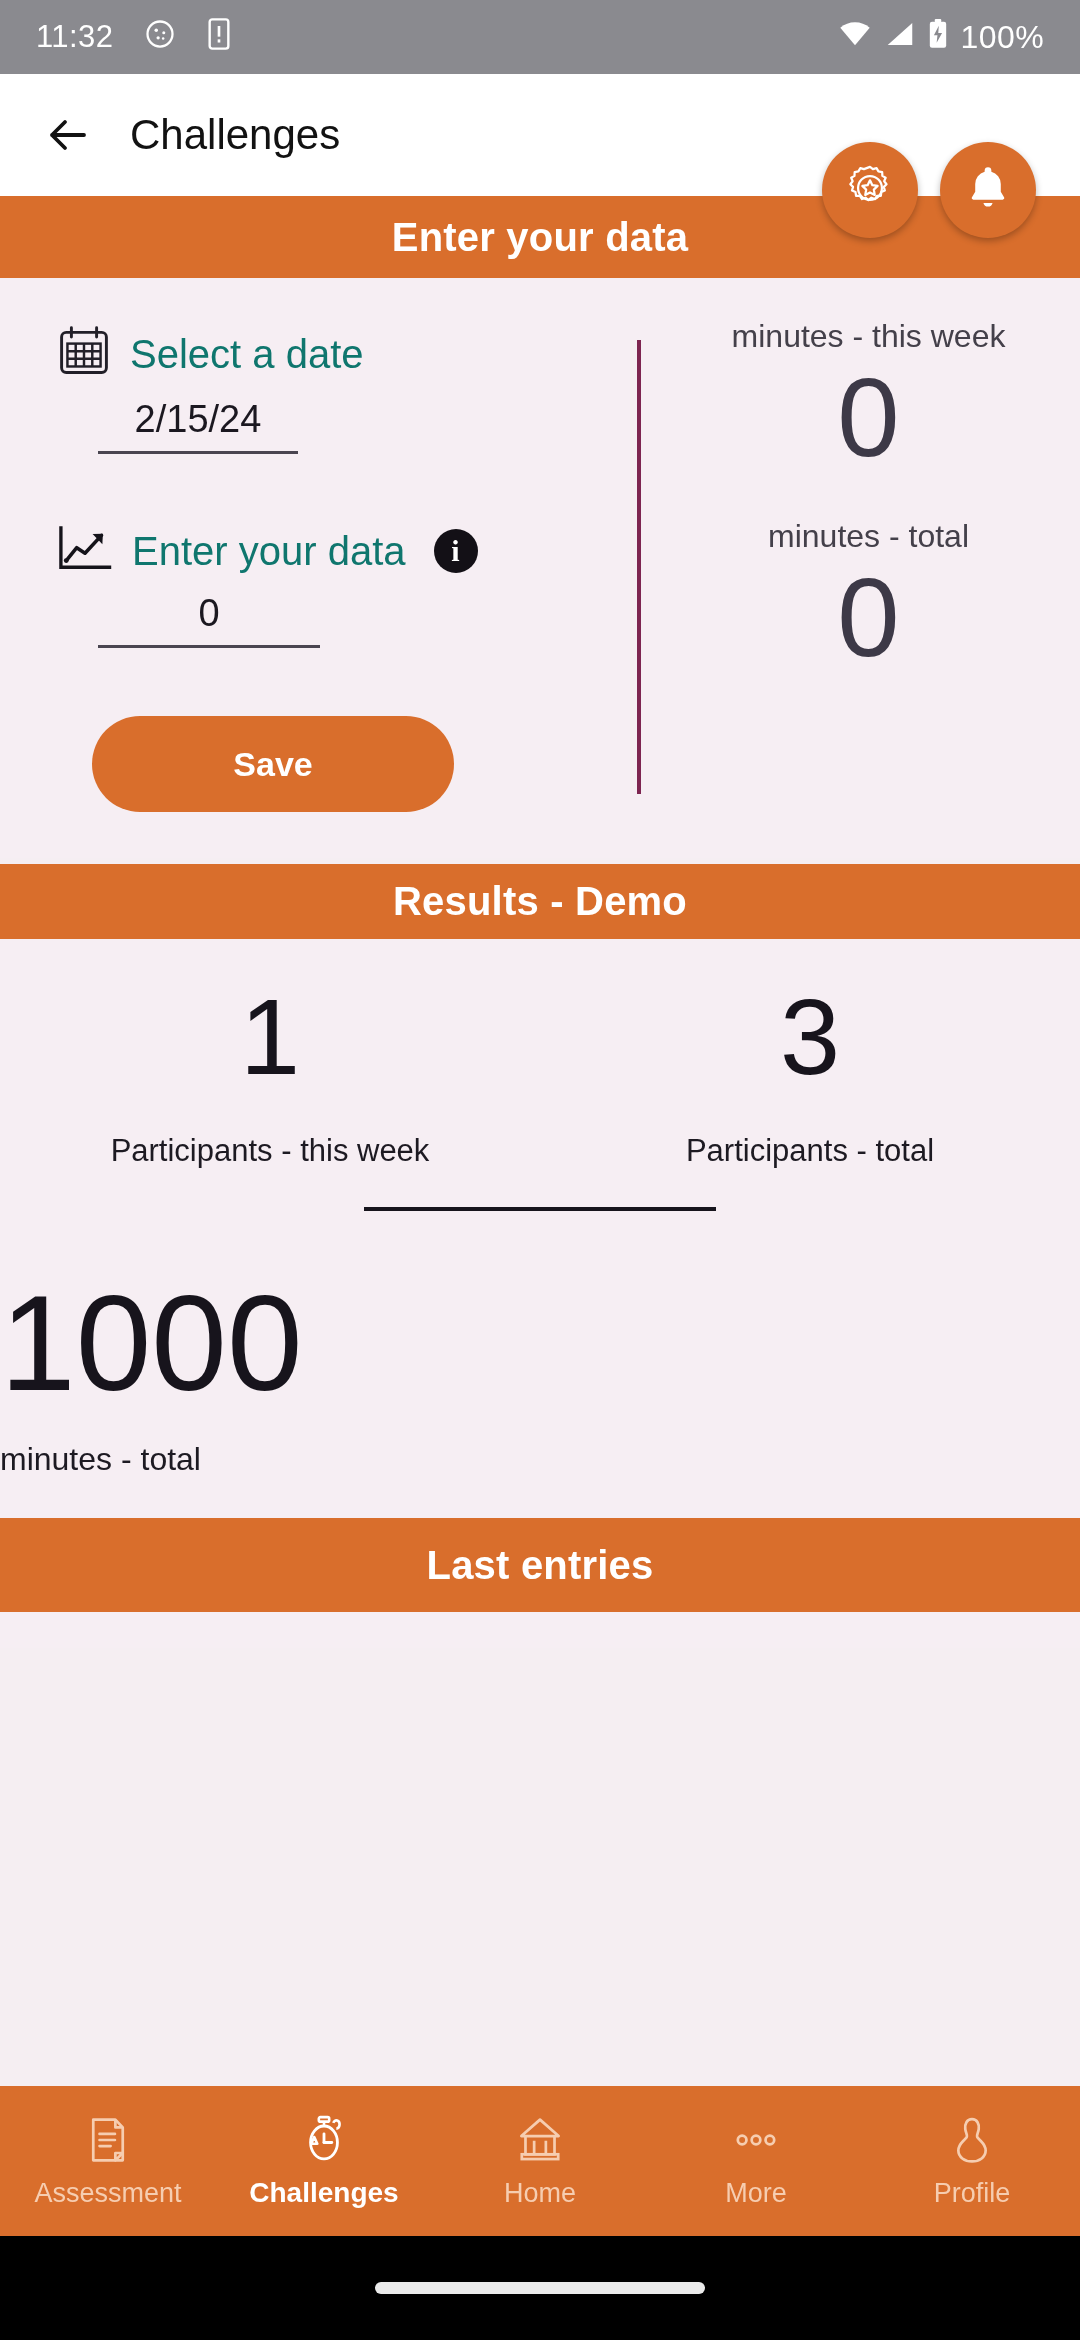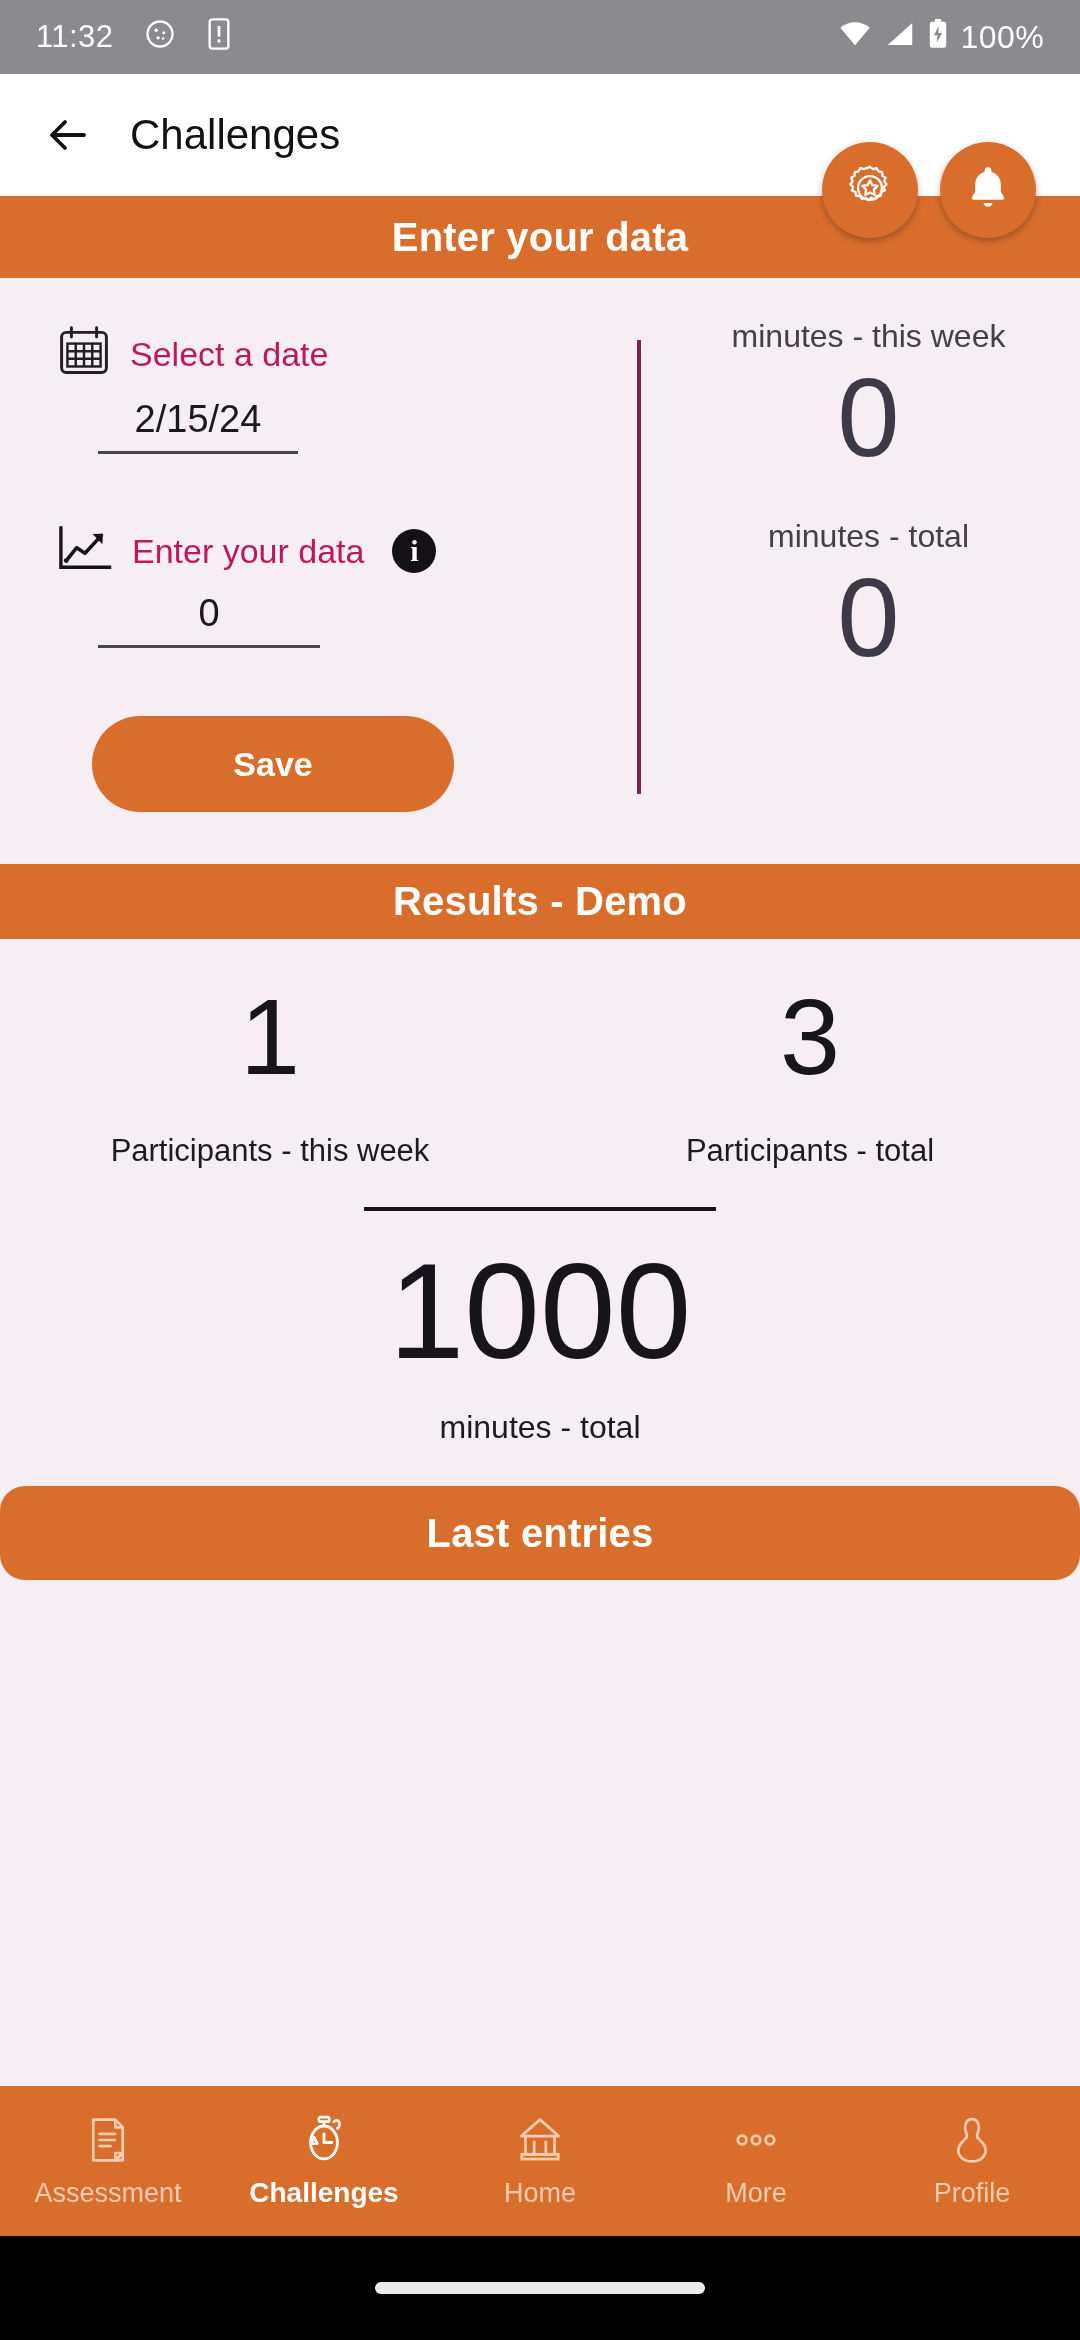--- a/index.html
+++ b/index.html
@@ -42,37 +42,37 @@
   }
 
   
   .band{
     background:#d96e2c;color:#fff;
     display:flex;align-items:center;justify-content:center;
     font-size:40px;font-weight:700;letter-spacing:.2px;
   }
   #band-enter{height:82px;position:relative;z-index:1;}
   #band-results{height:75px;margin-top:6px;}
-  #band-last{height:94px;border-radius:25px;}
+  #band-last{height:94px;}
 
   
   .entry{
     background:#f6eef3;
     display:flex;
     padding:40px 0 46px 0;
     position:relative;
   }
   .entry-left{width:637px;padding-left:56px;}
   .entry-right{flex:1;padding-left:20px;position:relative;}
   .vdivider{
     position:absolute;left:0;top:22px;bottom:18px;width:4px;background:#7d2450;
   }
 
   .field-label-row{display:flex;align-items:center;gap:18px;}
-  .field-label{font-size:34px;color:#be185d;}
+  .field-label{font-size:40px;color:#0f766e;}
   .field-value{
     font-size:38px;color:#1b1820;text-align:center;
     padding:14px 0 10px 0;
   }
   .field-underline{height:3px;background:#4a4550;}
 
   .date-block{margin-top:6px;}
   .date-underline-wrap{width:200px;margin-left:42px;}
   .num-underline-wrap{width:222px;margin-left:42px;}
   .data-block{margin-top:70px;}
@@ -97,21 +97,21 @@
   .stat-big{font-size:112px;color:#3d3947;text-align:center;line-height:1.12;font-weight:400;}
   .stat-gap{height:38px;}
 
   
   .results{background:#f6eef3;padding:44px 0 40px 0;}
   .results-row{display:flex;}
   .results-col{flex:1;display:flex;flex-direction:column;align-items:center;}
   .res-num{font-size:108px;color:#17141c;line-height:1;font-weight:400;}
   .res-cap{font-size:31px;color:#1d1a22;margin-top:42px;}
   .res-divider{width:352px;height:4px;background:#17141c;margin:38px auto 0 auto;}
-  .res-total{margin-top:32px;text-align:center;}
+  .res-total{margin-top:64px;}
   .res-total-num{font-size:136px;color:#17141c;line-height:1;font-weight:400;}
   .res-total-cap{font-size:32px;color:#1d1a22;margin-top:30px;}
 
   .after-last{background:#f6eef3;height:36px;}
 
   
   .bottomnav{
     position:absolute;left:0;right:0;bottom:104px;height:150px;
     background:#d96e2c;display:flex;align-items:center;
   }

